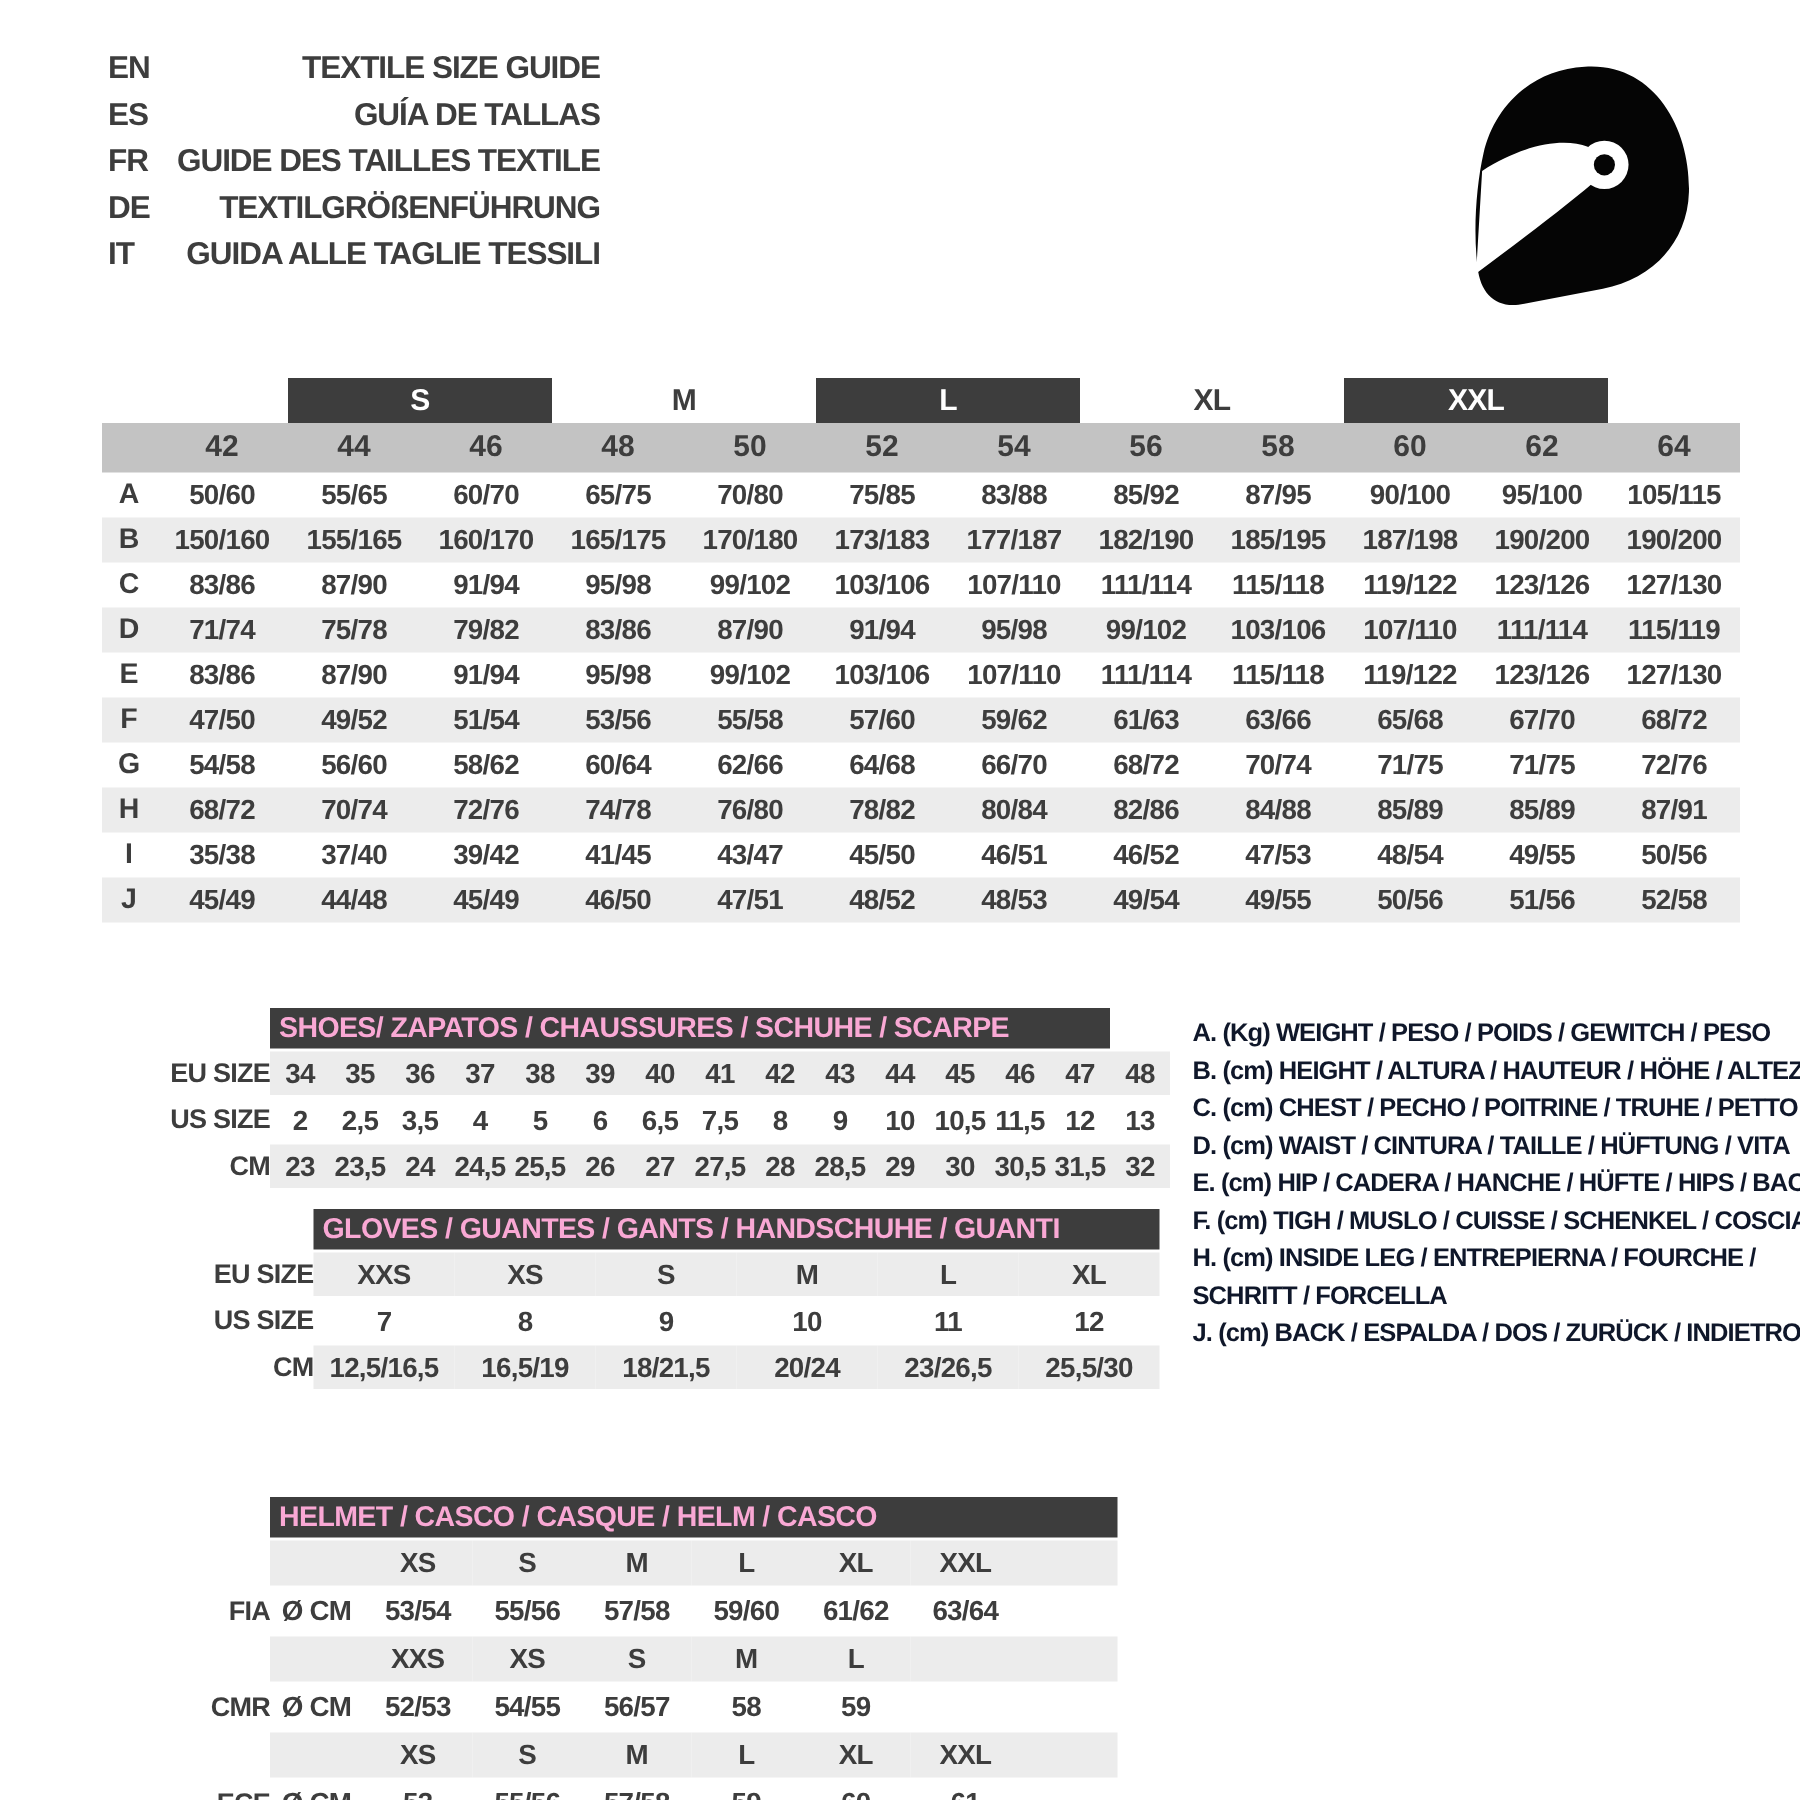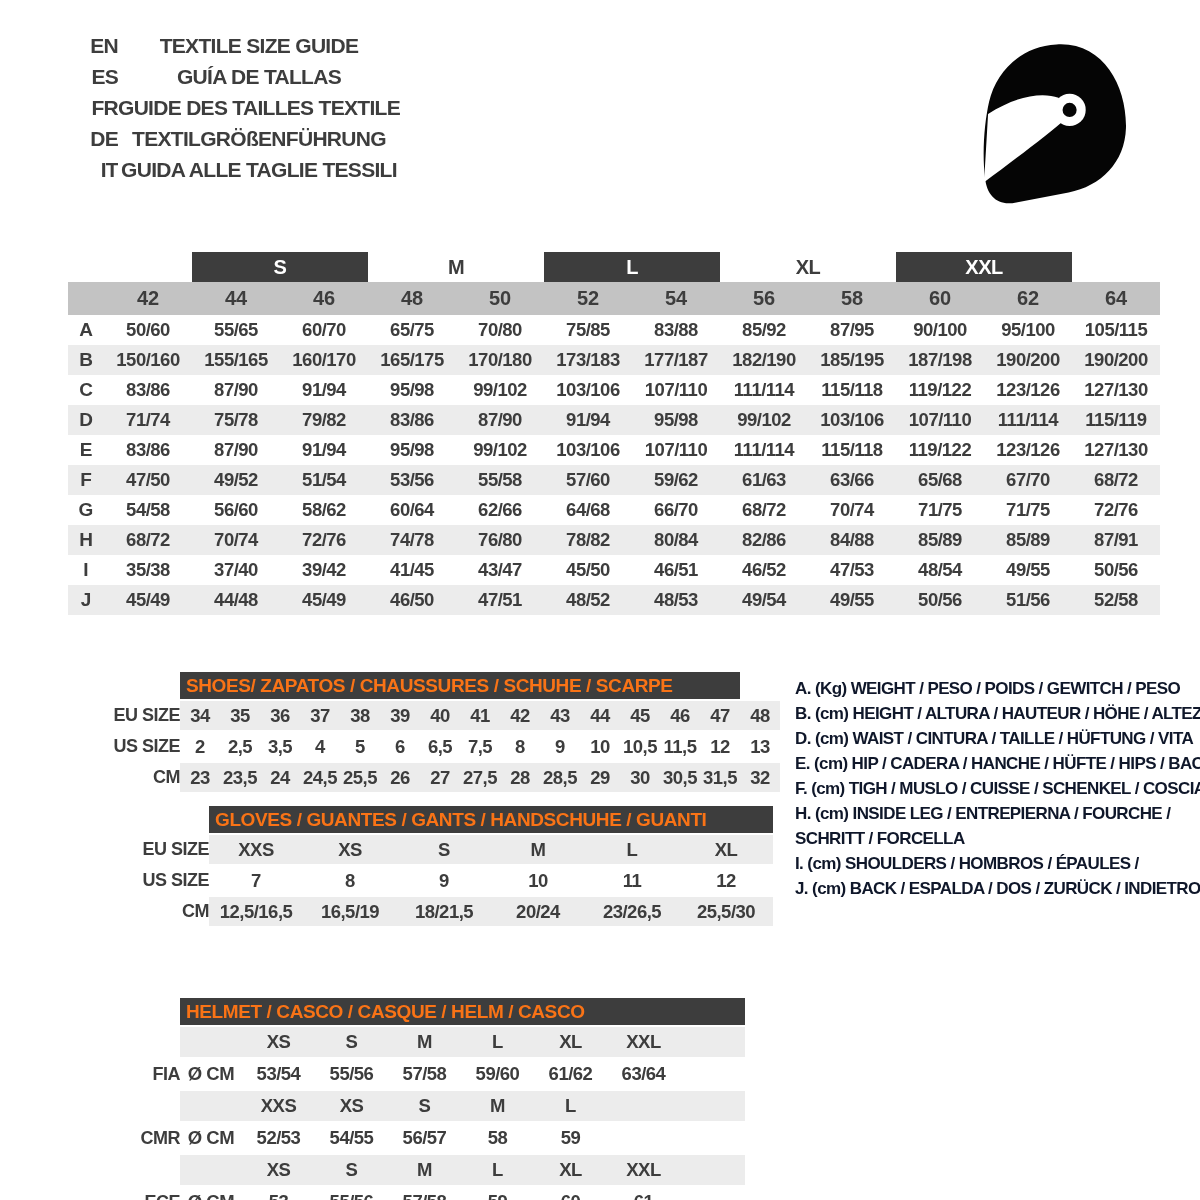--- a/index.html
+++ b/index.html
@@ -10,42 +10,42 @@
     font-weight:bold;
     color:#3d3d3d;
     overflow:hidden;
   }
   table { border-collapse:separate; border-spacing:0; table-layout:fixed; }
   th, td { font-weight:bold; text-align:center; vertical-align:middle; padding:0; white-space:nowrap; overflow:hidden; }
 
   
   .lang-table { position:absolute; left:72px; top:30px; letter-spacing:-0.7px; }
   .lang-table tr { height:31px; }
-  .lang-table th { width:46px; text-align:right; font-size:21px; }
-  .lang-table td { text-align:center; font-size:21px; }
+  .lang-table th { width:46px; text-align:left; font-size:21px; }
+  .lang-table td { text-align:right; font-size:21px; }
 
   
   .helmet-logo { position:absolute; left:976px; top:40px; width:156px; height:172px; }
 
   
   .main-table { position:absolute; left:68px; top:252px; width:1092px; }
   .main-table col.lettercol { width:36px; }
   .groups th { height:30px; font-size:20px; letter-spacing:-0.5px; }
   .groups .blk { background:var(--dark_bar,#3d3d3d); color:#fff; }
   .groups .pln { color:#3d3d3d; }
   .sizes th, .sizes td { height:33px; background:var(--size_row_bg,#c3c3c3); font-size:20px; }
   .main-table tbody tr { height:30px; }
   .main-table tbody tr:nth-child(even) { background:var(--stripe_bg,#ececec); }
   .main-table tbody th { font-size:19px; }
   .main-table tbody td { font-size:18.5px; letter-spacing:-0.5px; }
 
   
   .sec { position:absolute; left:65px; border-spacing:0 2px; }
   .sec .bar {
-    background:var(--dark_bar,#3d3d3d); color:#f97316; text-align:left;
+    background:var(--dark_bar,#3d3d3d); color:#f9a8d4; text-align:left;
     padding-left:6px; font-size:19px; height:27px; letter-spacing:-0.4px;
   }
   .sec tbody th { text-align:right; font-size:18px; letter-spacing:-0.5px; }
   .sec tbody tr { height:29px; }
   .sec tbody td { font-size:18.5px; letter-spacing:-0.5px; }
   .sec tbody tr:nth-child(odd) td { background:var(--stripe_bg,#ececec); }
   .shoes-table { top:670px; width:715px; }
   .shoes-table col.labelcol, .gloves-table col.labelcol, .helmet-table col.labelcol { width:115px; }
   .shoes-table col.valcol { width:40px; }
   .gloves-table { top:804px; width:679px;margin-left:29px; }
@@ -472,20 +472,20 @@
         <td>59</td>
         <td>60</td>
         <td>61</td>
       </tr>
     </tbody>
 </table>
 
 <div class="legend">
     <div>A. (Kg) WEIGHT / PESO / POIDS / GEWITCH / PESO</div>
     <div>B. (cm) HEIGHT / ALTURA / HAUTEUR / HÖHE / ALTEZZA</div>
+    <div>C. (cm) CHEST / PECHO / POITRINE / TRUHE / PETTO</div>
     <div>D. (cm) WAIST / CINTURA / TAILLE / HÜFTUNG / VITA</div>
     <div>E. (cm) HIP / CADERA / HANCHE / HÜFTE / HIPS /  BACINO</div>
     <div>F. (cm) TIGH / MUSLO / CUISSE / SCHENKEL / COSCIA</div>
     <div>H. (cm) INSIDE LEG / ENTREPIERNA / FOURCHE /</div>
     <div>SCHRITT / FORCELLA</div>
-    <div>I.  (cm) SHOULDERS / HOMBROS / ÉPAULES /</div>
     <div>J. (cm) BACK / ESPALDA / DOS / ZURÜCK / INDIETRO</div>
   </div>
 
 </body></html>

